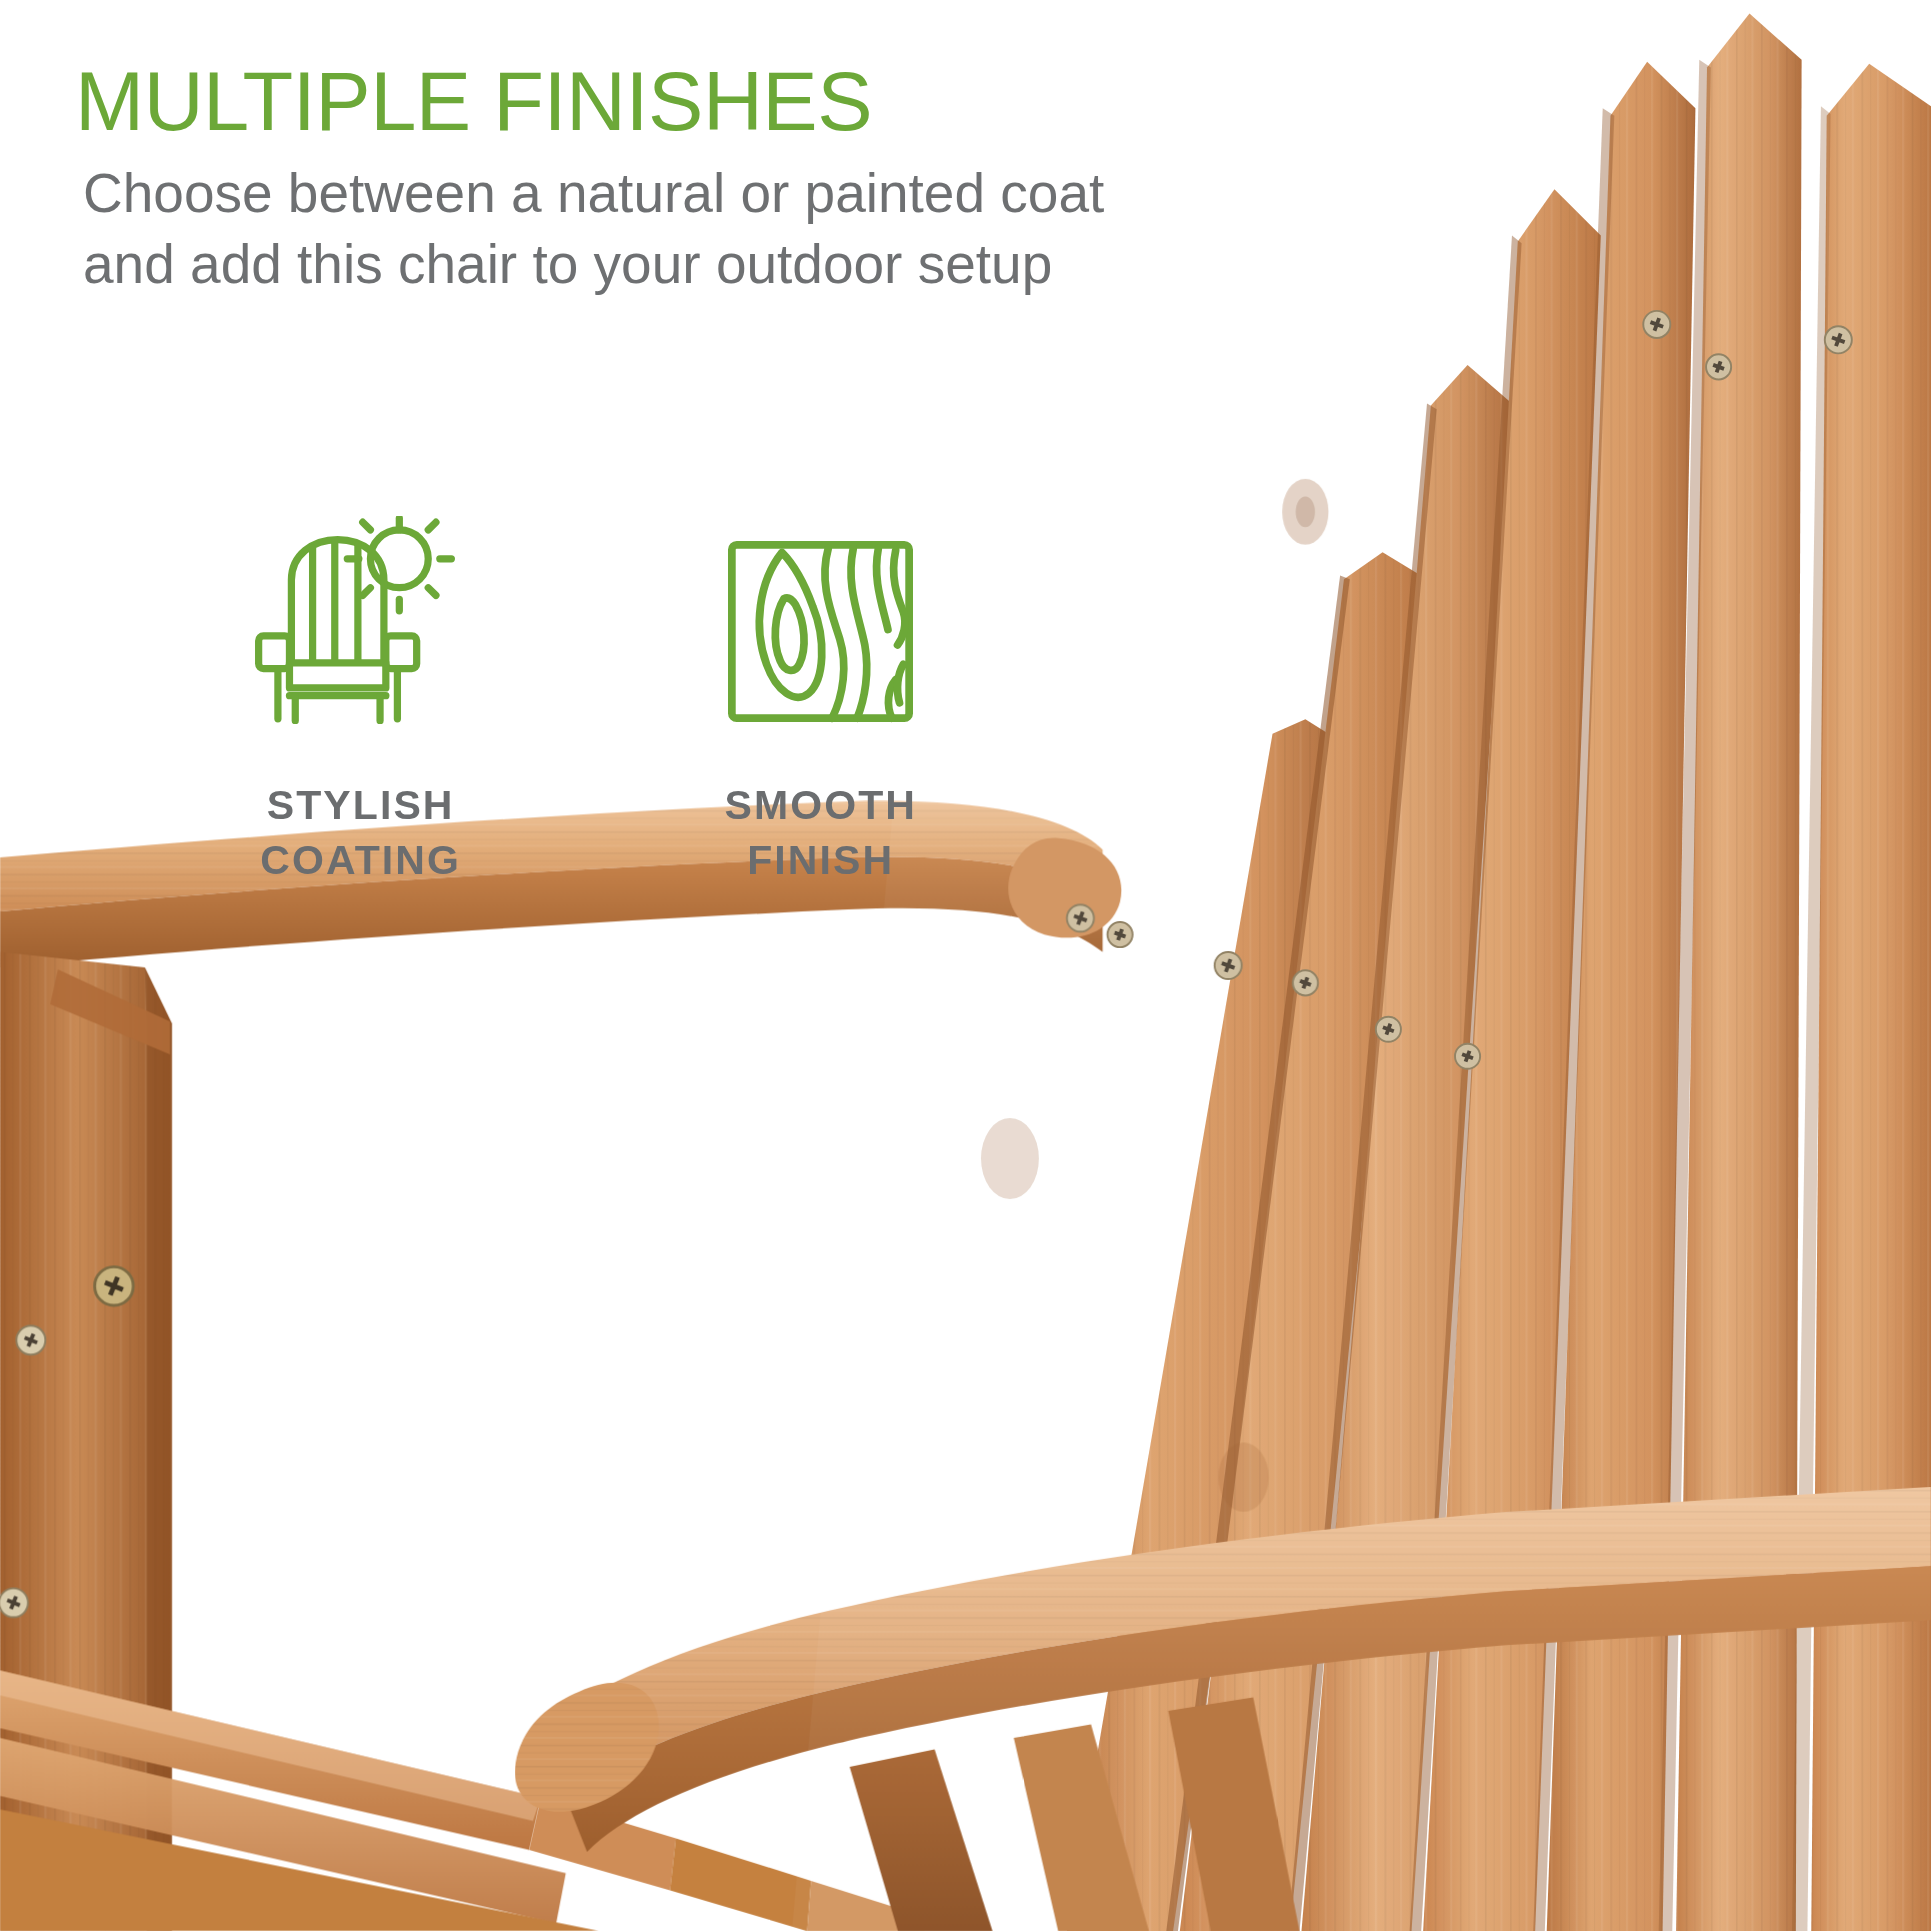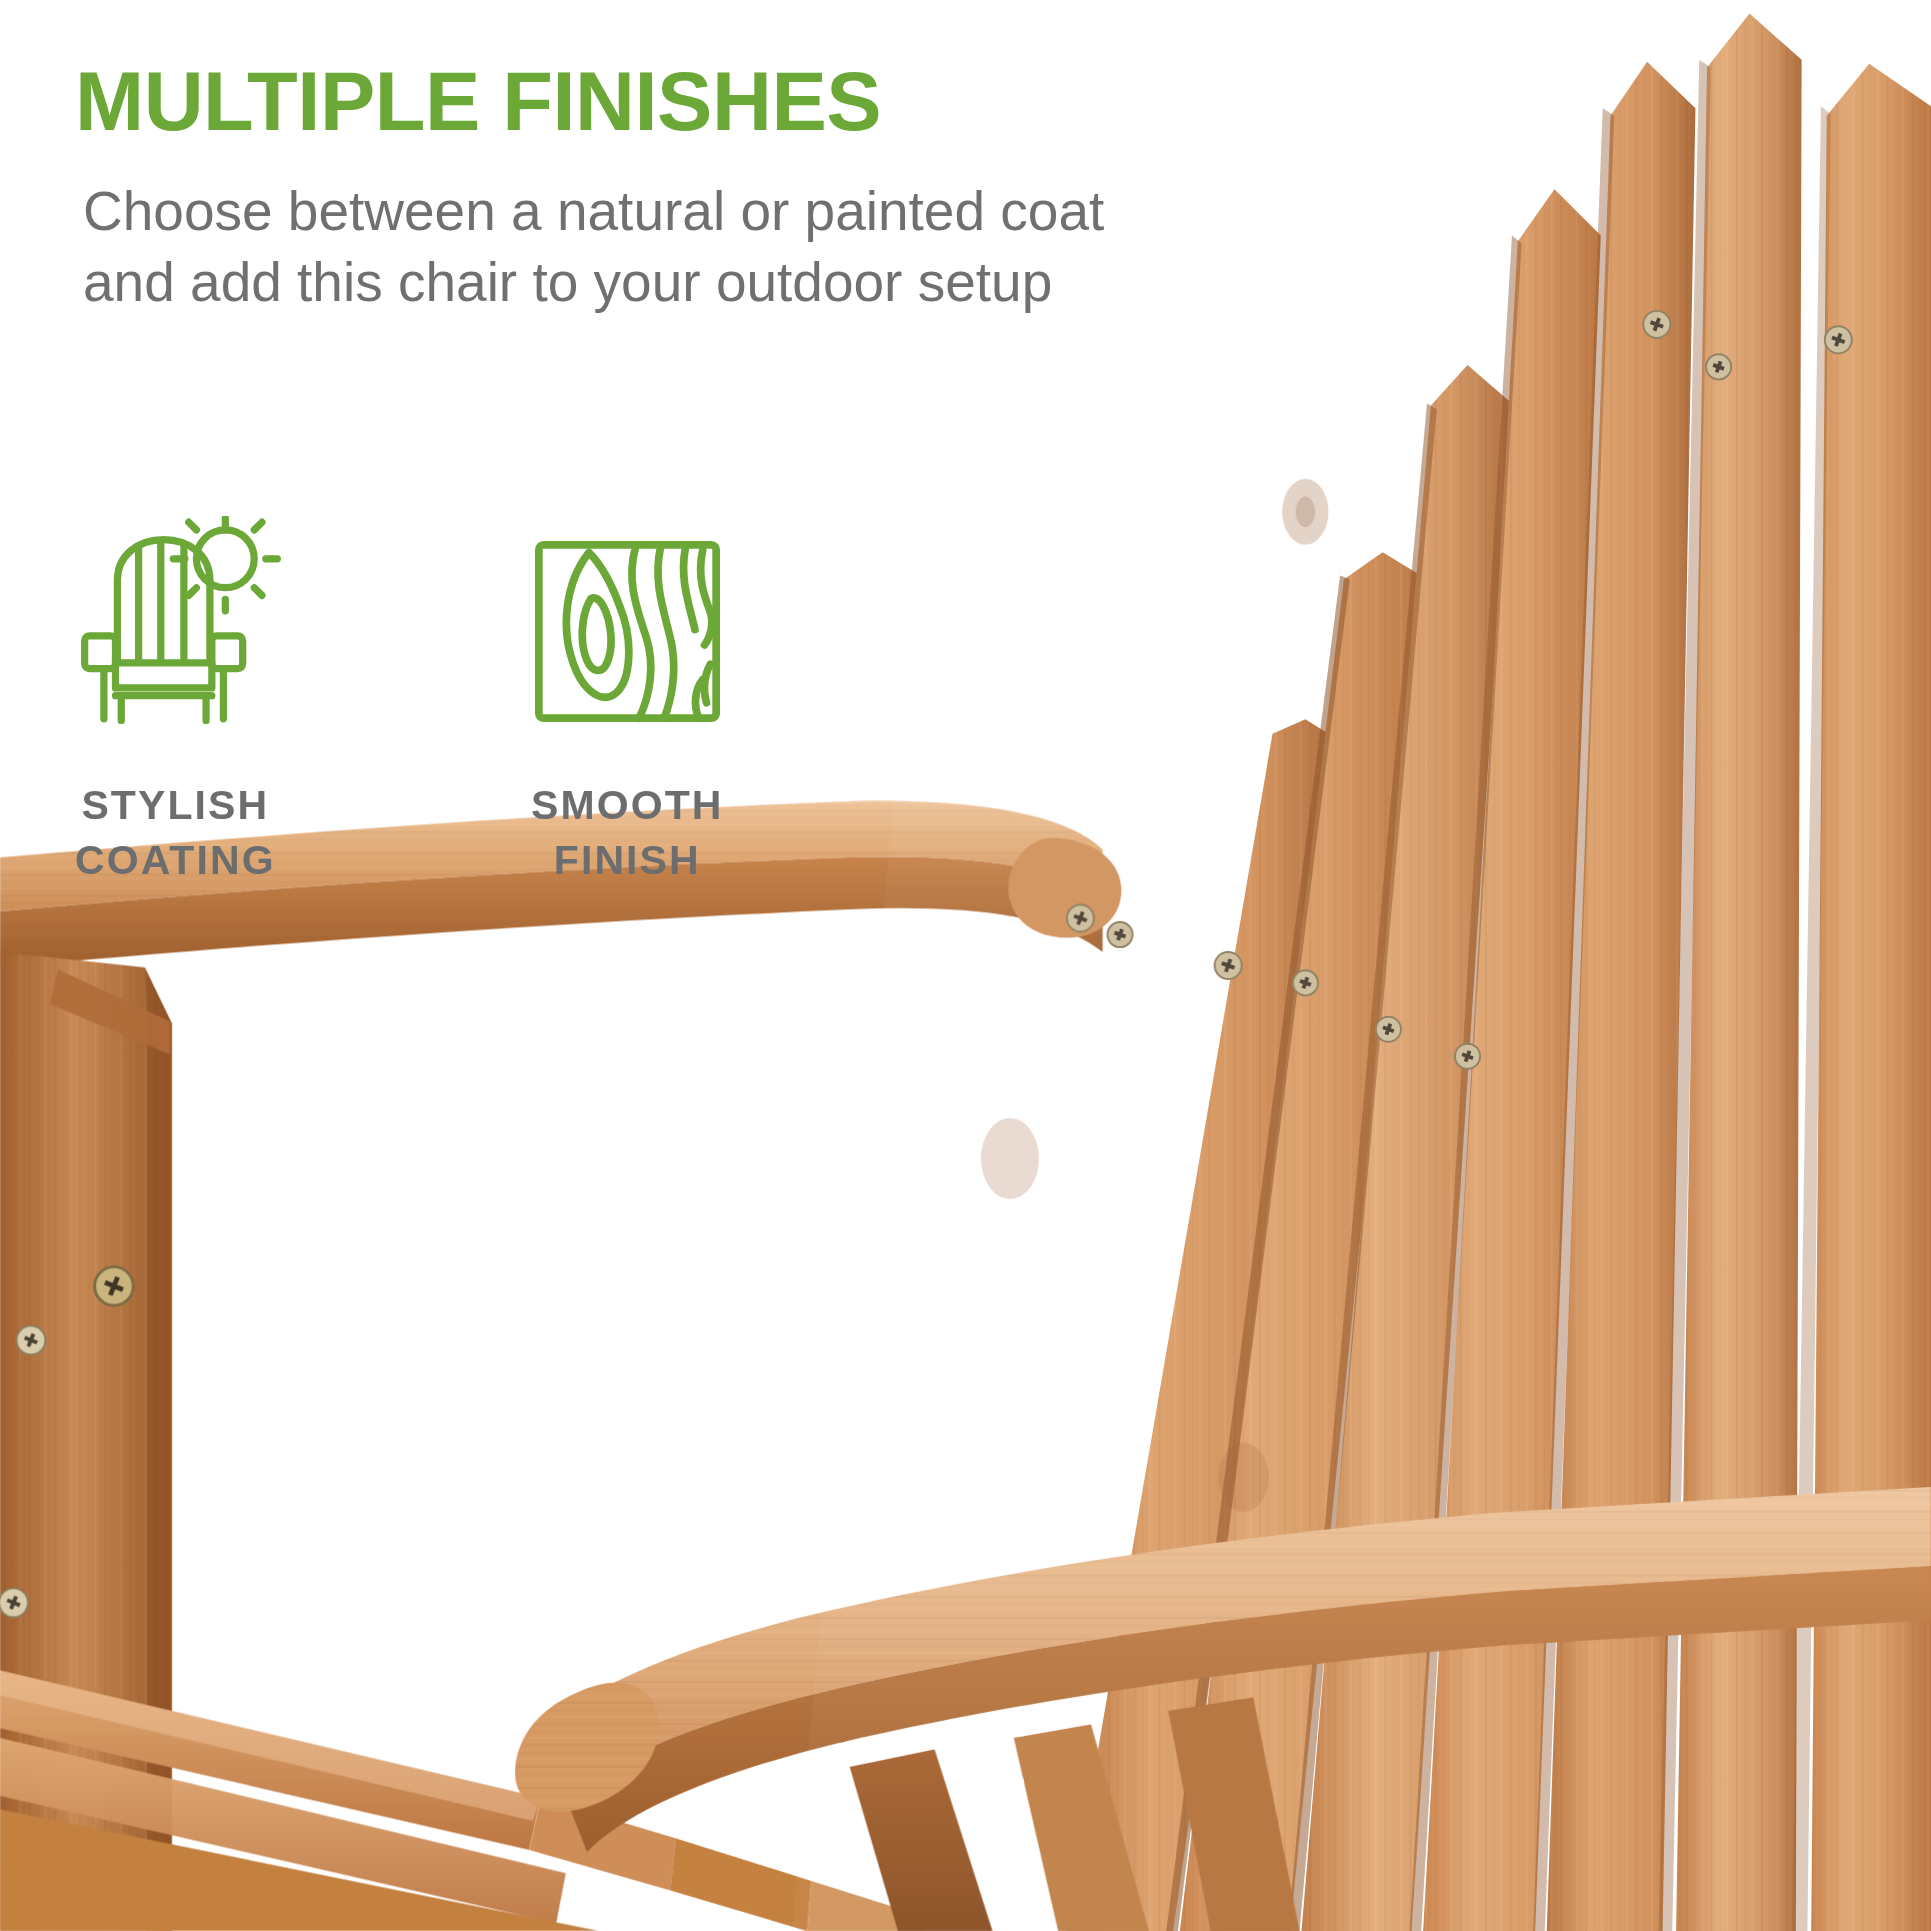--- a/index.html
+++ b/index.html
@@ -9,25 +9,25 @@
     font-family:"Liberation Sans", sans-serif;
     overflow:hidden;
     position:relative;
   }
   .stage{position:absolute;inset:0;background:#fff;overflow:hidden;}
 
   
   .copy{position:absolute;left:75px;top:60px;width:1178px;z-index:40;}
   .headline{
     font-size:83px;
-    font-weight:700;
+    font-weight:400;
     letter-spacing:-0.5px;
     line-height:1.02;
     color:#6CA838;
-    margin:0 0 31px 0;
+    margin:0 0 13px 0;
     font-family:"Liberation Sans", sans-serif;
   }
   .subline{
     font-size:55px;
     font-weight:400;
     line-height:1.30;
     color:#6E7072;
     margin:8px;
     white-space:pre-line;
     font-family:"Liberation Sans", sans-serif;
@@ -36,21 +36,21 @@
   
   .features{
     position:absolute;left:75px;top:502px;
     display:flex;
     z-index:40;
   }
   .feature{
     width:386px;
     display:flex;
     flex-direction:column;
-    align-items:flex-start;
+    align-items:flex-end;
   }
   .feature + .feature{margin-left:70px;}
   .feature-icon{
     height:222px;
     display:flex;align-items:flex-end;justify-content:center;
   }
   .feature-label{
     margin-top:54px;
     font-size:41px;
     font-weight:700;

